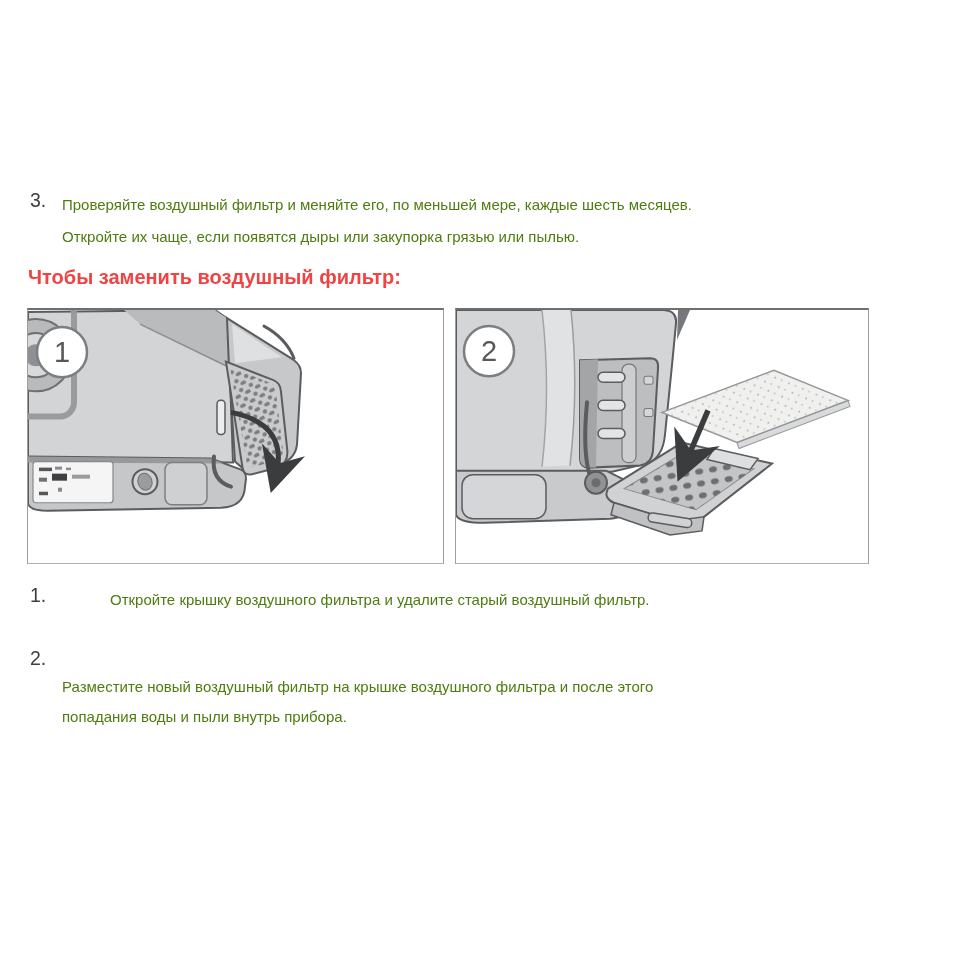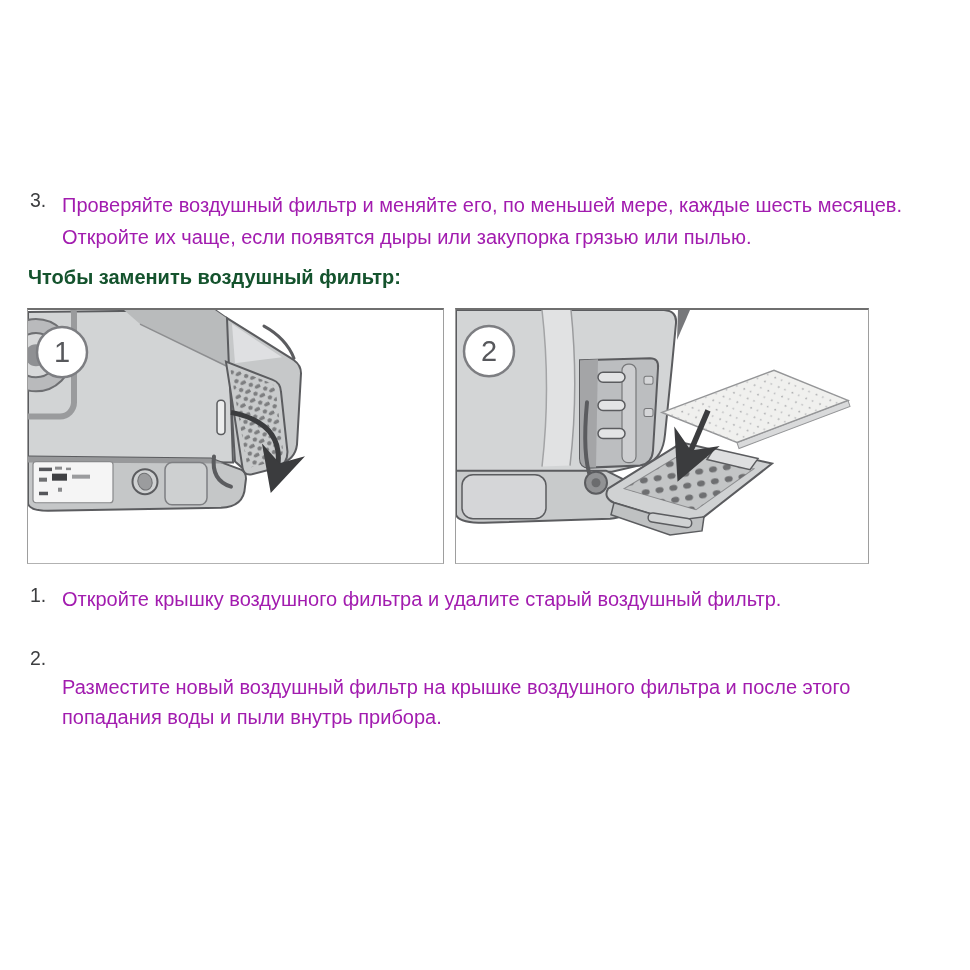--- a/index.html
+++ b/index.html
@@ -1,40 +1,40 @@
 <!DOCTYPE html>
 <html><head>
 <meta charset="utf-8">
 <style>
   html,body{margin:0;padding:0;background:#ffffff;}
   .page{
     position:relative;width:970px;height:970px;background:#ffffff;overflow:hidden;
     font-family:"Liberation Sans","DejaVu Sans",sans-serif;color:#3d3e40;
   }
   .marker{position:absolute;left:30px;font-size:19.5px;color:#3d3e40;}
-  .para{position:absolute;left:62px;font-size:20px;color:#a21caf;}
+  .para{position:absolute;left:62px;font-size:15px;color:#4d7c0f;}
   .para .line{display:block;white-space:nowrap;}
   #intro-block{top:189px;}
   #intro-marker{top:189px;}
   #intro-block .line{line-height:32px;height:32px;}
   #section-heading{
-    position:absolute;left:28px;top:266px;font-size:20px;font-weight:700;color:#14532d;
+    position:absolute;left:28px;top:266px;font-size:20px;font-weight:700;color:#ef4444;
     white-space:nowrap;
   }
   .figure-panel{
     position:absolute;top:308px;height:256px;background:#ffffff;box-sizing:border-box;
     border:1px solid #9e9e9e;border-top:2px solid #6f6f6f;border-bottom:1px solid #b2b2b2;
   }
   #figure-1{left:27px;width:417px;}
   #figure-2{left:455px;width:414px;}
   .figure-panel svg{display:block;width:100%;height:100%;}
   .badge-num{font-family:"Liberation Sans","DejaVu Sans",sans-serif;font-size:29px;fill:#57585c;}
   #step1-marker{top:584px;}
   #step1-block{top:584px;}
-  #step1-block .line{line-height:31px;height:31px;}
+  #step1-block .line{line-height:31px;height:31px;margin-left:48px;}
   #step2-marker{top:647px;}
   #step2-block{top:672px;}
   #step2-block .line{line-height:30px;height:30px;}
 </style>
 </head>
 <body>
 
 <div class="page">
 
   <div class="marker" id="intro-marker">3.</div>

